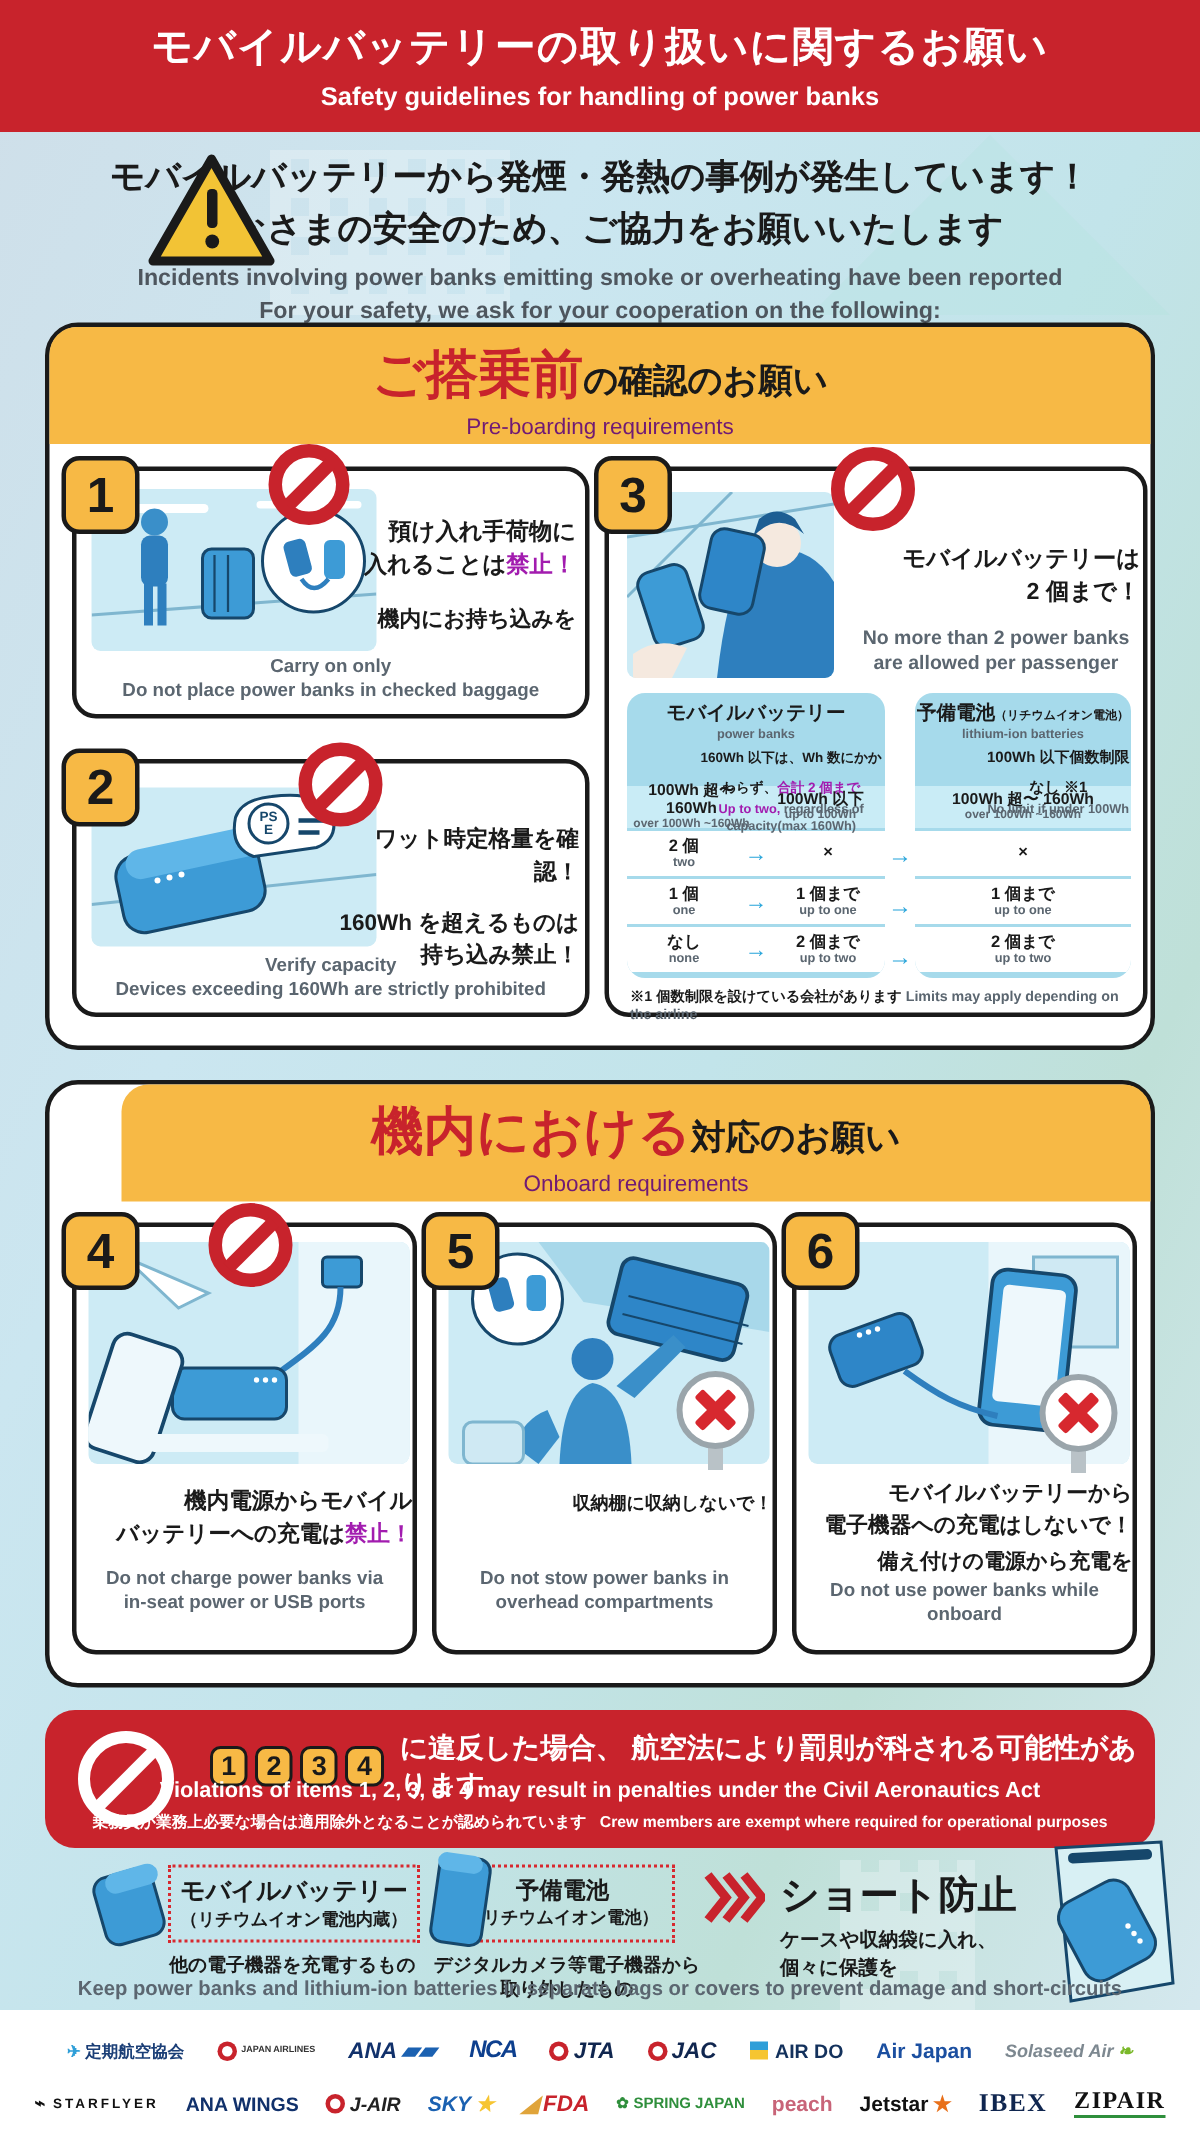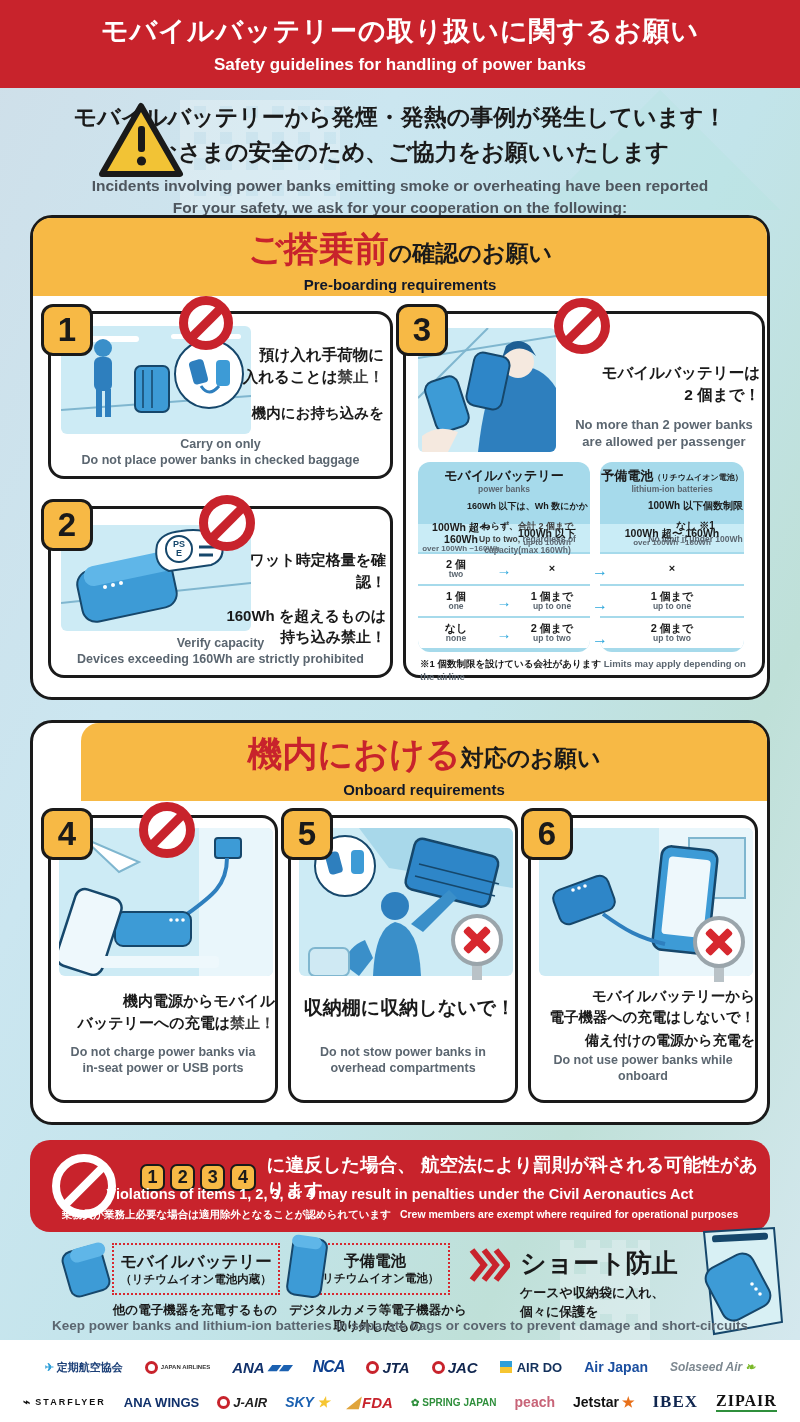--- a/index.html
+++ b/index.html
@@ -18,35 +18,35 @@
   
   .intro{position:absolute;top:88px;left:0;width:800px;height:124px;text-align:center;}
   .warn-tri{position:absolute;left:98px;top:14px;}
   .intro-jp{font-size:23px;font-weight:bold;color:#1a1a1a;line-height:1.5;padding-top:12px;}
   .intro-en{font-size:15.5px;font-weight:bold;color:#4e565e;line-height:1.45;margin-top:6px;}
   
   .panel{position:absolute;left:30px;width:740px;background:#fff;border:3px solid #1a1a1a;border-radius:22px;overflow:visible;}
   .panel-head{background:#f7b945;border-radius:18px 18px 0 0;text-align:center;height:78px;}
   .ph-red{color:#c8232c;font-size:35px;font-weight:bold;}
   .ph-black{color:#1a1a1a;font-size:23px;font-weight:bold;}
-  .ph-en{display:block;color:#0f172a;font-size:15px;font-weight:bold;margin-top:3px;}
+  .ph-en{display:block;color:#701a75;font-size:15px;font-weight:normal;margin-top:3px;}
   .panel-head .line1{padding-top:8px;}
   .itembox{position:absolute;background:#fff;border:3px solid #1a1a1a;border-radius:16px;}
   .numbadge{position:absolute;top:-10px;left:-10px;width:52px;height:52px;background:#f7b945;border:3px solid #1a1a1a;
     border-radius:12px;display:flex;align-items:center;justify-content:center;font-size:33px;font-weight:bold;color:#1a1a1a;z-index:5;}
   .illus{position:absolute;background:#cdebf5;border-radius:6px;overflow:hidden;}
   .nosign{position:absolute;border-radius:50%;background:#fff;border:9px solid #c8232c;z-index:6;}
   .nosign::after{content:"";position:absolute;left:-6%;top:50%;width:112%;height:9px;background:#c8232c;
     transform:translateY(-50%) rotate(-45deg);}
   .xsign{position:absolute;width:52px;height:52px;border-radius:50%;background:#fff;border:4px solid #9aa5ab;z-index:6;}
   .xsign::before,.xsign::after{content:"";position:absolute;left:50%;top:50%;width:32px;height:8px;background:#d7282f;border-radius:2px;}
   .xsign::before{transform:translate(-50%,-50%) rotate(45deg);}
   .xsign::after{transform:translate(-50%,-50%) rotate(-45deg);}
   .xstem{position:absolute;width:10px;height:16px;background:#b9c2c7;z-index:5;}
-  .red{color:#404040;}
+  .red{color:#a21caf;}
   .itm-jp{font-weight:bold;color:#1a1a1a;text-align:right;line-height:1.45;}
   .itm-en{font-weight:bold;color:#5b6670;text-align:center;line-height:1.3;}
   .cap{position:absolute;left:0;right:0;text-align:center;font-weight:bold;color:#5b6670;line-height:1.3;}
   
   .card{position:absolute;background:#a6daeb;border-radius:12px;overflow:hidden;}
   .card-title{height:32px;text-align:center;padding-top:4px;}
   .ct-jp{font-size:13px;font-weight:bold;color:#1a1a1a;line-height:1.1;}
   .ct-jp small{font-size:8px;}
   .ct-en{font-size:8.5px;font-weight:bold;color:#5b6670;display:block;}
   .card-note{height:30px;text-align:center;line-height:1.25;padding-left:47px;}
@@ -293,21 +293,21 @@
                 <span class="cell-en">up to two</span>
               </div>
           </div>
         </div>
       </div>
 
       <span class="gap-arr" style="left:186px;top:248px;">→</span>
       <span class="gap-arr" style="left:186px;top:282px;">→</span>
       <span class="gap-arr" style="left:186px;top:316px;">→</span>
 
-      <div class="card" style="left:194px;top:148px;width:144px;height:190px;">
+      <div class="card" style="left:204px;top:148px;width:144px;height:190px;">
         <div class="card-title">
           <span class="ct-jp"><span>予備電池</span><small>（リチウムイオン電池）</small></span>
           <span class="ct-en">lithium-ion batteries</span>
         </div>
         <div class="card-note">
           <span class="cn-jp" style="font-size:10px;">100Wh 以下個数制限なし ※1</span>
           <span class="cn-en">No limit if under 100Wh</span>
         </div>
         <div class="card-cols">
           <div class="col-h">
@@ -392,21 +392,21 @@
           <rect x="52" y="22" width="13" height="24" rx="4" fill="#3d9bd6"></rect>
           <circle cx="96" cy="78" r="14" fill="#2e7fbe"></circle>
           <path d="M74 148 Q76 100 96 94 Q120 98 122 148 Z" fill="#3a8fc9"></path>
           <path d="M112 96 L150 62 L158 70 L124 104 Z" fill="#3a8fc9"></path>
           <path d="M66 112 Q50 118 44 136 L60 148 L74 130 Z" fill="#3a8fc9"></path>
           <rect x="10" y="120" width="40" height="28" rx="6" fill="#cfe9f3" stroke="#7fb6cf" stroke-width="2"></rect>
         </svg>
       </div>
       <div class="xsign" style="left:160px;top:96px;"></div>
       <div class="xstem" style="left:181px;top:146px;"></div>
-      <div class="itm-jp red" style="position:absolute;left:0;right:0;top:176px;font-size:19px;">収納棚に収納しないで！</div>
+      <div class="itm-jp red" style="position:absolute;left:0;right:0;top:176px;font-size:12px;">収納棚に収納しないで！</div>
       <div class="cap" style="top:226px;font-size:12.5px;">
         <span>Do not stow power banks in</span><br>
         <span>overhead compartments</span>
       </div>
     </div>
 
     <div class="itembox" style="left:495px;top:92px;width:230px;height:288px;">
       <div class="numbadge">6</div>
       <div class="illus" style="left:8px;top:10px;width:214px;height:148px;">
         <svg width="214" height="148" viewBox="0 0 214 148">

